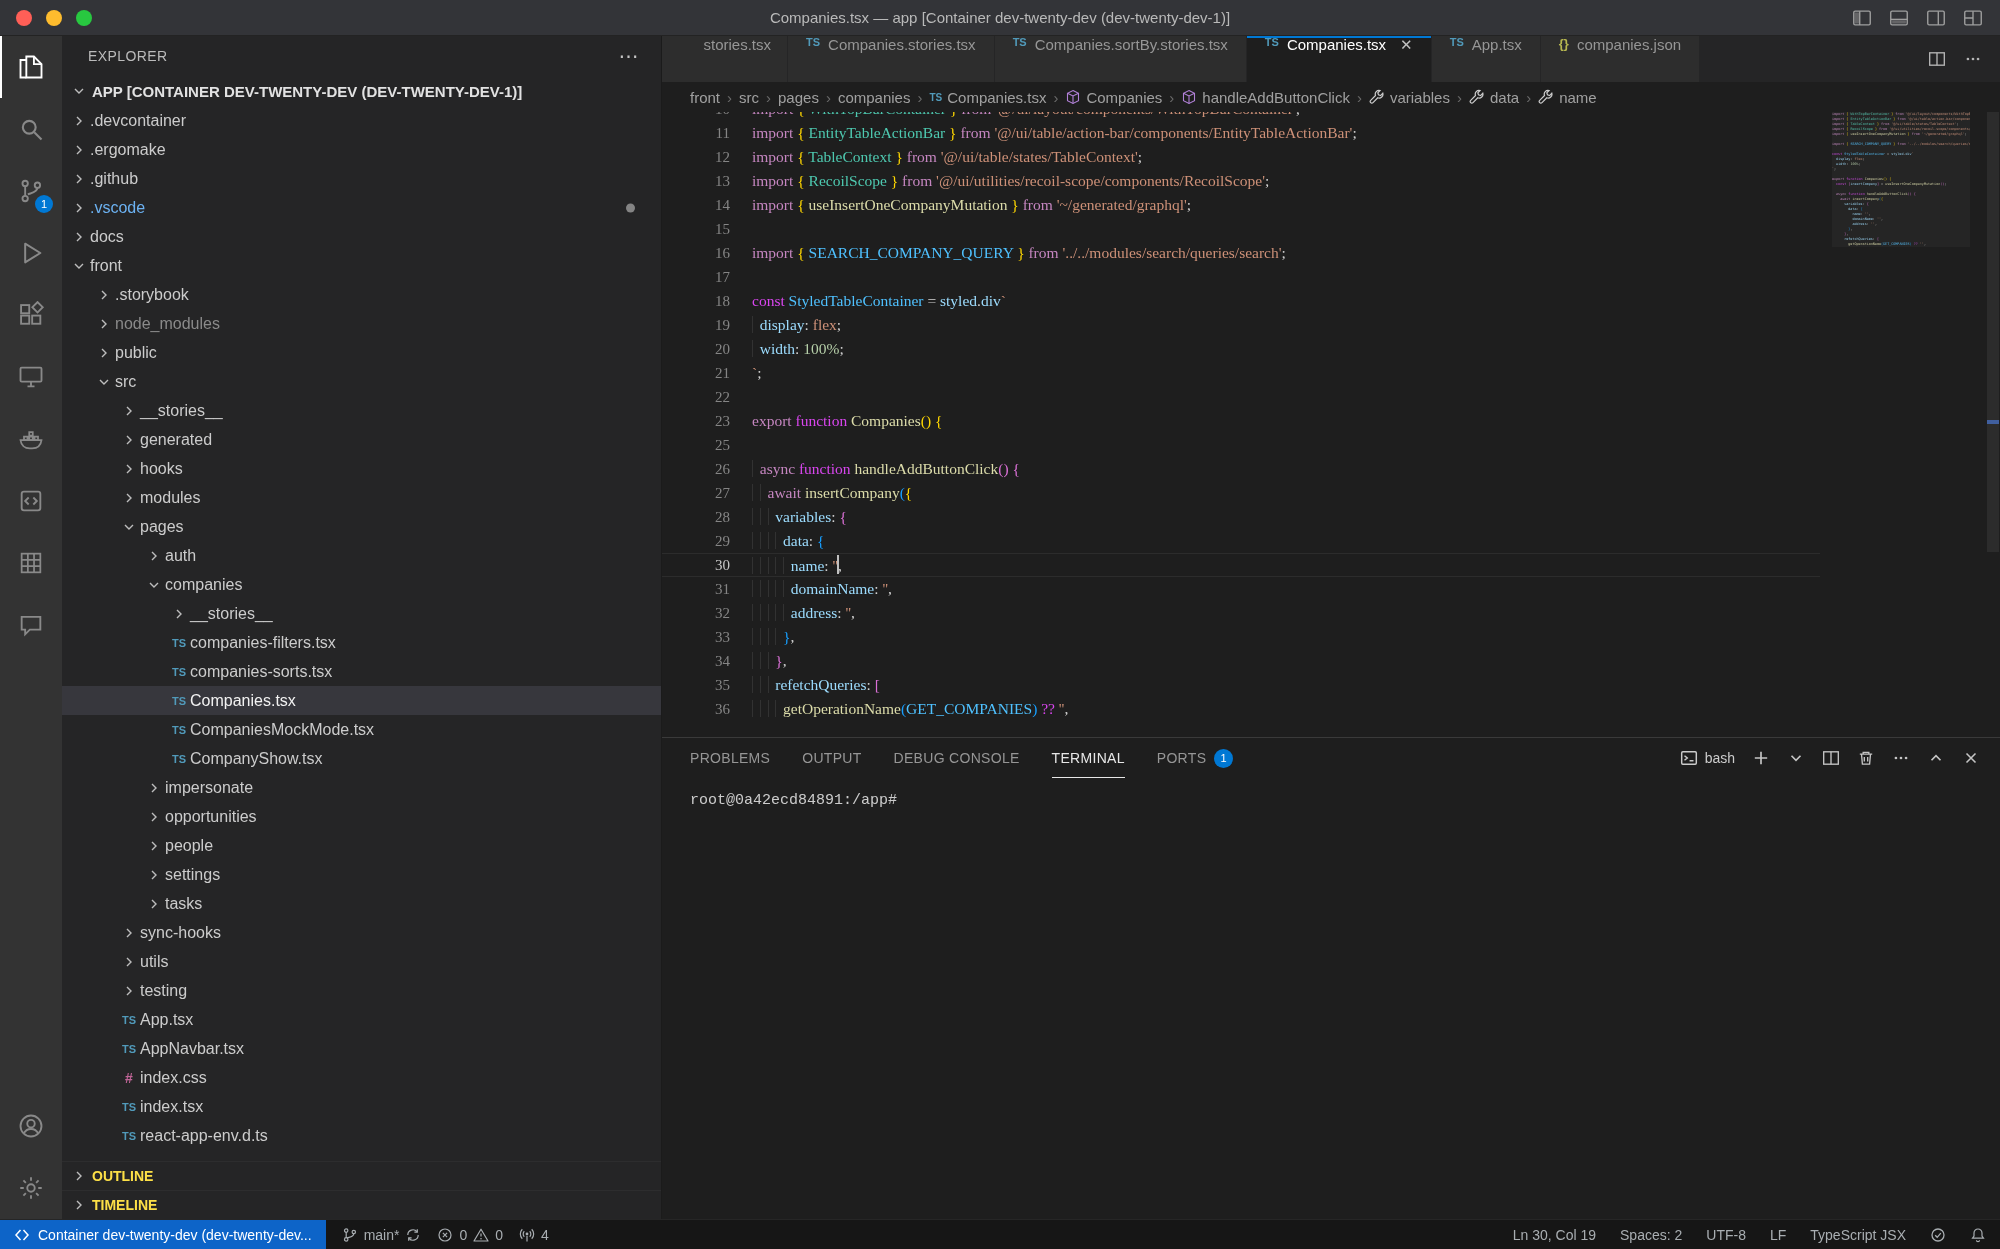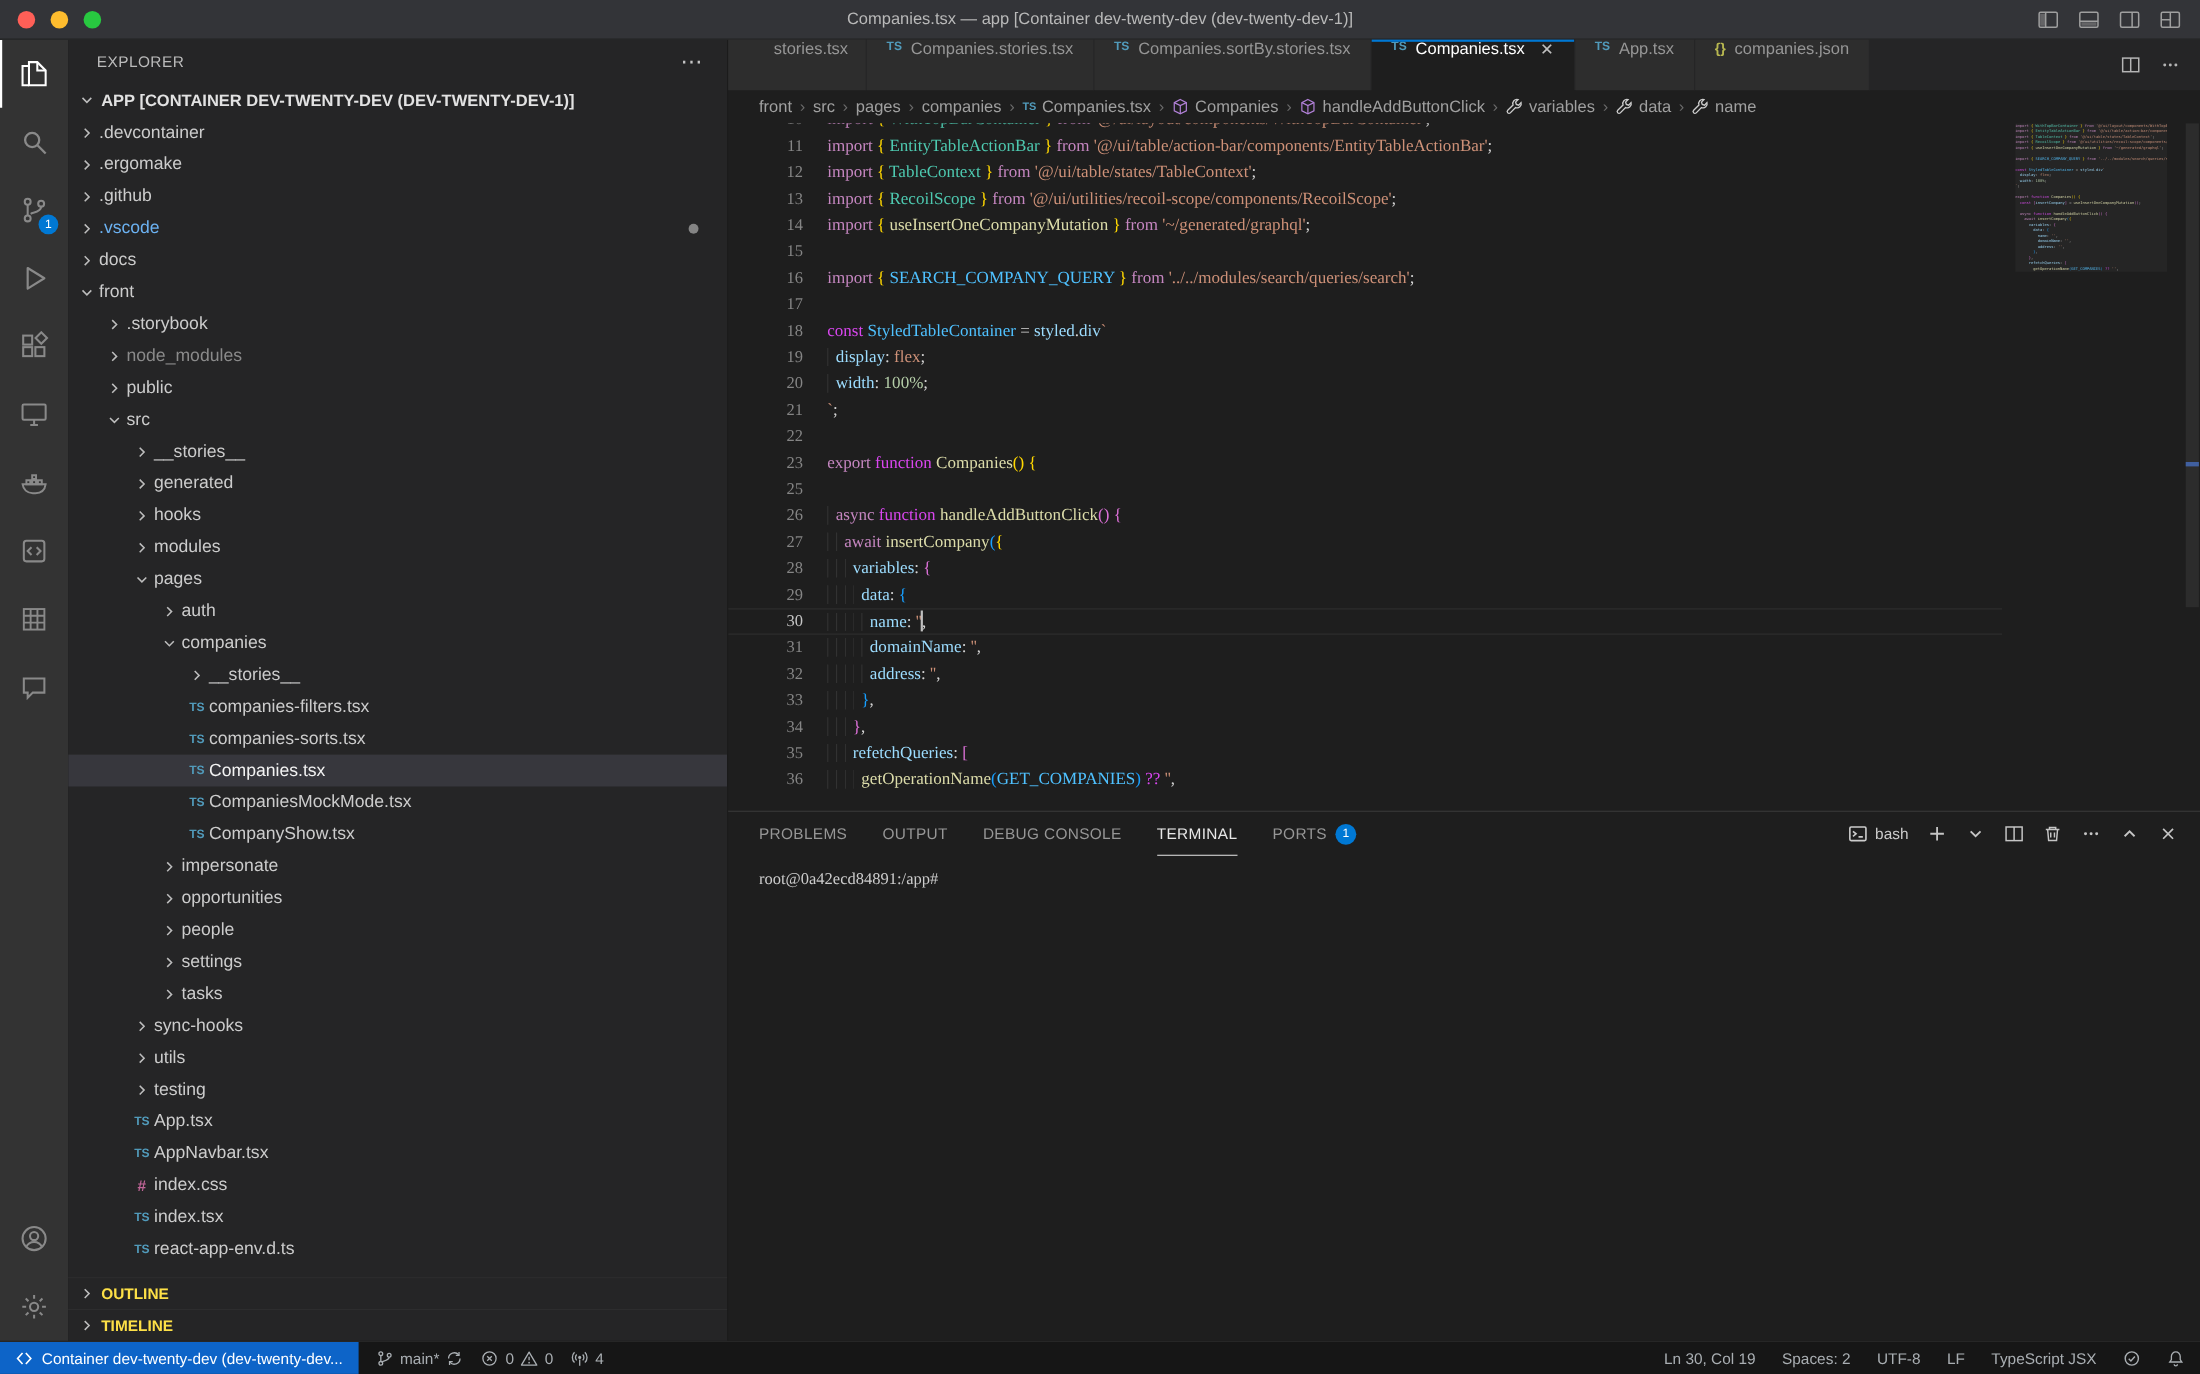--- a/index.html
+++ b/index.html
@@ -81,21 +81,21 @@
 .panel{flex:0 0 482px;border-top:1px solid #3a3a3a;display:flex;flex-direction:column;background:#1e1e1e}
 .panel-header{flex:0 0 40px;display:flex;align-items:center;padding:0 20px 0 28px}
 .ptabs{display:flex;align-items:center;height:100%}
 .ptab{font-size:14px;color:#969696;margin-right:32px;letter-spacing:.3px;display:flex;align-items:center;gap:8px;height:100%;cursor:pointer}
 .ptab.active{color:#e7e7e7;box-shadow:inset 0 -1px 0 #e7e7e7}
 .pbadge{background:var(--badge);color:#fff;min-width:19px;height:19px;border-radius:50%;font-size:11px;display:flex;align-items:center;justify-content:center}
 .panel-actions{margin-left:auto;display:flex;align-items:center;gap:17px;color:#c5c5c5}
 .panel-actions .i{display:flex;cursor:pointer}
 .panel-actions .i svg{width:18px;height:18px}
 .shell-label{display:flex;align-items:center;gap:7px;font-size:14px;color:#ccc;cursor:pointer}
-.term{padding:14px 0 0 28px;font-family:Liberation Serif, serif;font-size:15px;color:#ccc}
+.term{padding:14px 0 0 28px;font-family:Liberation Mono, monospace;font-size:15px;color:#ccc}
 
 
 .statusbar{flex:0 0 30px;background:#161616;display:flex;align-items:center;font-size:14px;color:#a9aeb2;border-top:1px solid #262626}
 .sb-remote{height:100%;background:var(--remote-bg);color:#fff;display:flex;align-items:center;gap:8px;padding:0 14px;cursor:pointer}
 .sb-item{display:flex;align-items:center;gap:6px;margin-left:16px;cursor:pointer;white-space:nowrap}
 .sb-right{margin-left:auto;display:flex;align-items:center;margin-right:14px}
 .sb-right .sb-item{margin-left:24px}
 .statusbar .i{display:flex}
 .statusbar .i svg{width:16px;height:16px}
 .i{display:inline-flex;align-items:center;justify-content:center}

